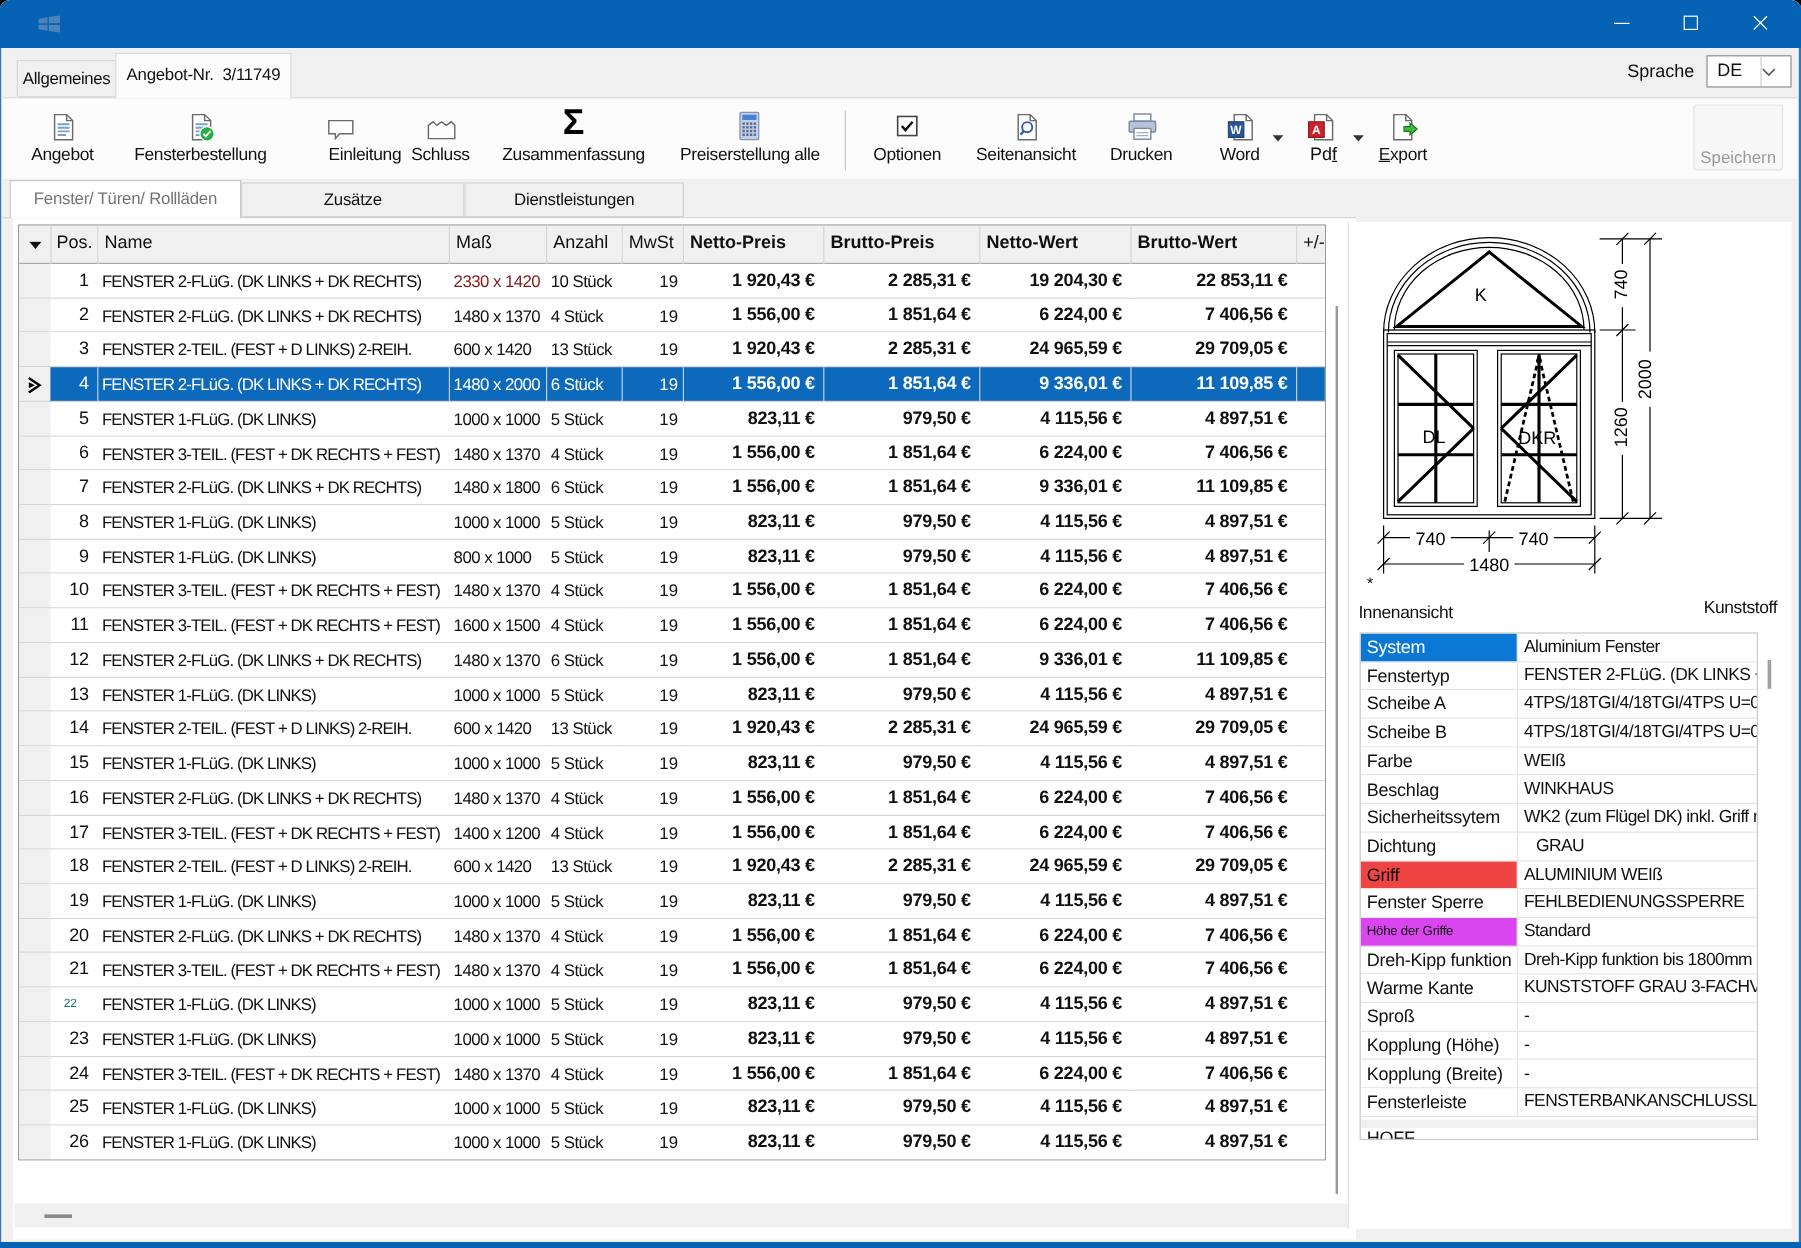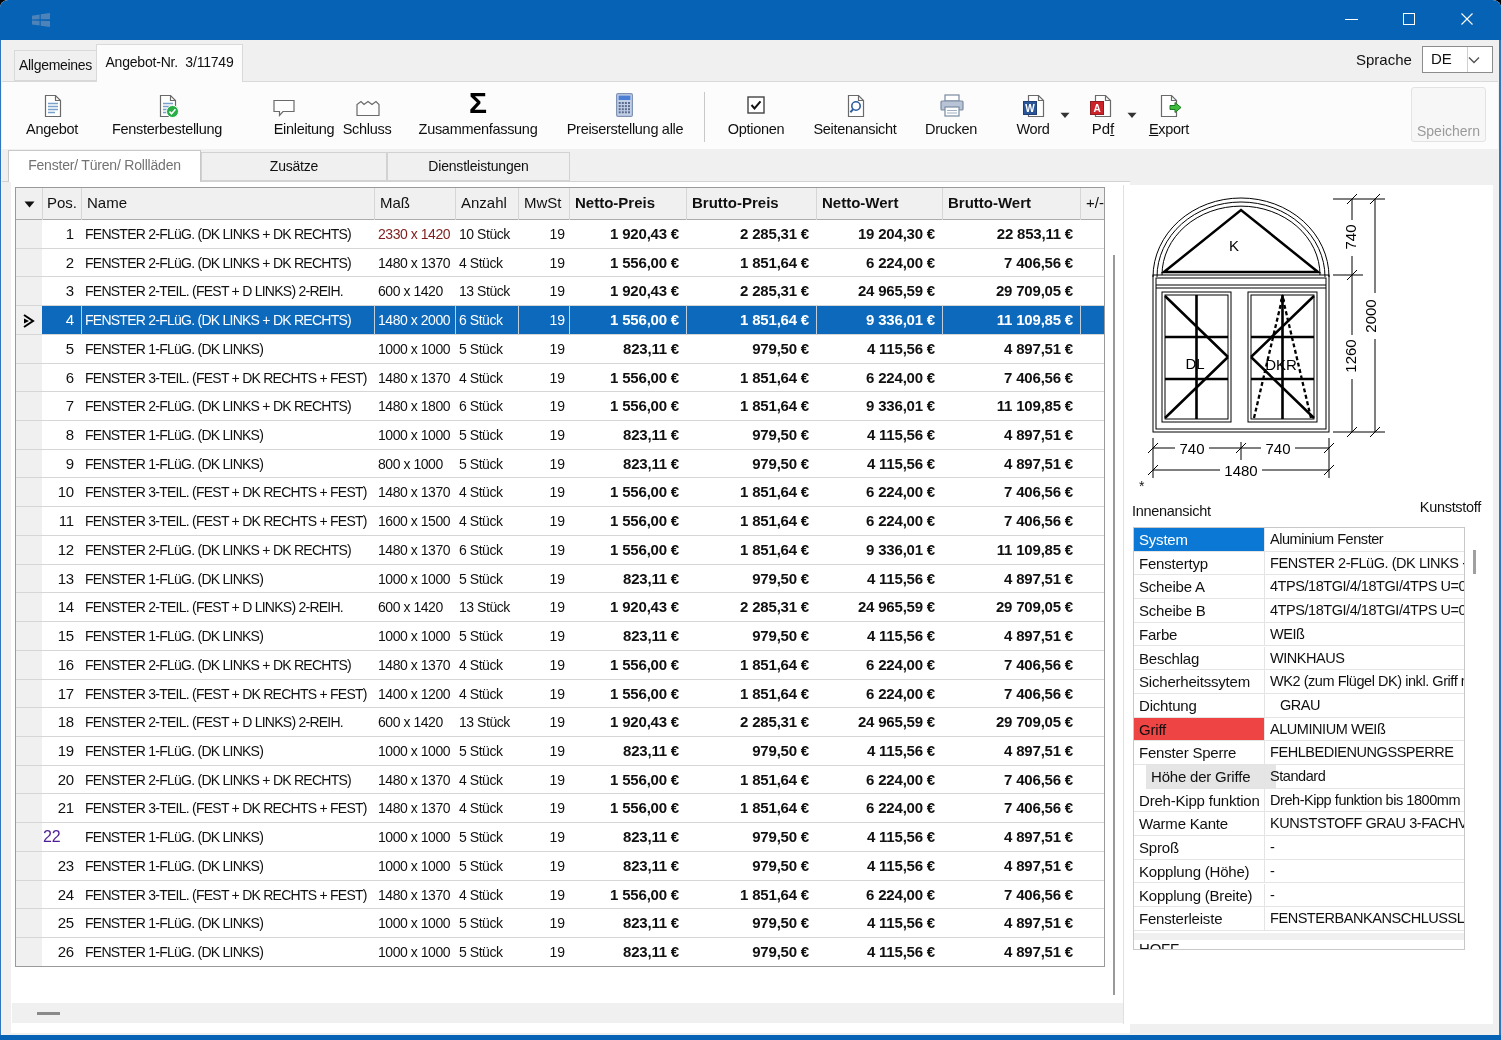--- a/index.html
+++ b/index.html
@@ -416,21 +416,21 @@
       <div style="left:65px;top:606.40px;width:293px;height:28.72px;line-height:28.72px;font-size:14px;letter-spacing:-0.75px;font-weight:normal;color:#101010;text-align:left;padding-left:4px;padding-right:1px;white-space:nowrap;overflow:hidden;">FENSTER 3-TEIL. (FEST + DK RECHTS + FEST)</div>
       <div style="left:358px;top:606.40px;width:81px;height:28.72px;line-height:28.72px;font-size:14px;letter-spacing:-0.45px;font-weight:normal;color:#101010;text-align:left;padding-left:4px;padding-right:1px;white-space:nowrap;overflow:hidden;">1480 x 1370</div>
       <div style="left:439px;top:606.40px;width:63px;height:28.72px;line-height:28.72px;font-size:14px;letter-spacing:-0.45px;font-weight:normal;color:#101010;text-align:left;padding-left:4px;padding-right:1px;white-space:nowrap;overflow:hidden;">4 Stück</div>
       <div style="left:502px;top:606.40px;width:51px;height:28.72px;line-height:28.72px;font-size:14px;font-weight:normal;color:#101010;text-align:right;padding-right:4px;padding-left:1px;white-space:nowrap;overflow:hidden;">19</div>
       <div style="left:553px;top:606.40px;width:117px;height:28.72px;line-height:28.72px;font-size:15px;letter-spacing:-0.2px;font-weight:bold;color:#101010;text-align:right;padding-right:7px;padding-left:1px;white-space:nowrap;overflow:hidden;">1 556,00 €</div>
       <div style="left:670px;top:606.40px;width:130px;height:28.72px;line-height:28.72px;font-size:15px;letter-spacing:-0.2px;font-weight:bold;color:#101010;text-align:right;padding-right:7px;padding-left:1px;white-space:nowrap;overflow:hidden;">1 851,64 €</div>
       <div style="left:800px;top:606.40px;width:126px;height:28.72px;line-height:28.72px;font-size:15px;letter-spacing:-0.2px;font-weight:bold;color:#101010;text-align:right;padding-right:7px;padding-left:1px;white-space:nowrap;overflow:hidden;">6 224,00 €</div>
       <div style="left:926px;top:606.40px;width:138px;height:28.72px;line-height:28.72px;font-size:15px;letter-spacing:-0.2px;font-weight:bold;color:#101010;text-align:right;padding-right:7px;padding-left:1px;white-space:nowrap;overflow:hidden;">7 406,56 €</div>
       <div style="left:0;top:635.12px;width:26px;height:28.72px;background:#f0f0f0;border-bottom:1px solid #d6d6d6;"></div>
       <div style="left:26px;top:635.12px;width:1063px;height:28.72px;background:#fff;border-bottom:1px solid #d6d6d6;"></div>
-      <div style="left:26px;top:635.12px;width:39px;height:28.72px;line-height:28.72px;font-size:16px;letter-spacing:-0.2px;font-weight:normal;color:#4c1d95;text-align:left;padding-right:7px;padding-left:1px;white-space:nowrap;overflow:hidden;">22</div>
+      <div style="left:26px;top:635.12px;width:39px;height:28.72px;line-height:28.72px;font-size:10px;letter-spacing:-0.2px;font-weight:normal;color:#0f766e;text-align:center;padding-right:7px;padding-left:1px;white-space:nowrap;overflow:hidden;">22</div>
       <div style="left:65px;top:635.12px;width:293px;height:28.72px;line-height:28.72px;font-size:14px;letter-spacing:-0.75px;font-weight:normal;color:#101010;text-align:left;padding-left:4px;padding-right:1px;white-space:nowrap;overflow:hidden;">FENSTER 1-FLüG. (DK LINKS)</div>
       <div style="left:358px;top:635.12px;width:81px;height:28.72px;line-height:28.72px;font-size:14px;letter-spacing:-0.45px;font-weight:normal;color:#101010;text-align:left;padding-left:4px;padding-right:1px;white-space:nowrap;overflow:hidden;">1000 x 1000</div>
       <div style="left:439px;top:635.12px;width:63px;height:28.72px;line-height:28.72px;font-size:14px;letter-spacing:-0.45px;font-weight:normal;color:#101010;text-align:left;padding-left:4px;padding-right:1px;white-space:nowrap;overflow:hidden;">5 Stück</div>
       <div style="left:502px;top:635.12px;width:51px;height:28.72px;line-height:28.72px;font-size:14px;font-weight:normal;color:#101010;text-align:right;padding-right:4px;padding-left:1px;white-space:nowrap;overflow:hidden;">19</div>
       <div style="left:553px;top:635.12px;width:117px;height:28.72px;line-height:28.72px;font-size:15px;letter-spacing:-0.2px;font-weight:bold;color:#101010;text-align:right;padding-right:7px;padding-left:1px;white-space:nowrap;overflow:hidden;">823,11 €</div>
       <div style="left:670px;top:635.12px;width:130px;height:28.72px;line-height:28.72px;font-size:15px;letter-spacing:-0.2px;font-weight:bold;color:#101010;text-align:right;padding-right:7px;padding-left:1px;white-space:nowrap;overflow:hidden;">979,50 €</div>
       <div style="left:800px;top:635.12px;width:126px;height:28.72px;line-height:28.72px;font-size:15px;letter-spacing:-0.2px;font-weight:bold;color:#101010;text-align:right;padding-right:7px;padding-left:1px;white-space:nowrap;overflow:hidden;">4 115,56 €</div>
       <div style="left:926px;top:635.12px;width:138px;height:28.72px;line-height:28.72px;font-size:15px;letter-spacing:-0.2px;font-weight:bold;color:#101010;text-align:right;padding-right:7px;padding-left:1px;white-space:nowrap;overflow:hidden;">4 897,51 €</div>
       <div style="left:0;top:663.84px;width:26px;height:28.72px;background:#f0f0f0;border-bottom:1px solid #d6d6d6;"></div>
       <div style="left:26px;top:663.84px;width:1063px;height:28.72px;background:#fff;border-bottom:1px solid #d6d6d6;"></div>
@@ -553,21 +553,21 @@
       <div style="left:0;top:118.5px;width:130px;height:23.7px;background:#fff;border-bottom:1px solid #e4e4e4;line-height:23.7px;font-size:15px;color:#101010;padding-left:5px;white-space:nowrap;overflow:hidden;letter-spacing:-0.2px;">Beschlag</div>
       <div style="left:130px;top:118.5px;width:200px;height:23.7px;border-bottom:1px solid #e4e4e4;border-left:1px solid #e4e4e4;line-height:23.7px;font-size:14.5px;color:#101010;padding-left:5px;letter-spacing:-0.45px;white-space:nowrap;overflow:hidden;">WINKHAUS</div>
       <div style="left:0;top:142.2px;width:130px;height:23.7px;background:#fff;border-bottom:1px solid #e4e4e4;line-height:23.7px;font-size:15px;color:#101010;padding-left:5px;white-space:nowrap;overflow:hidden;letter-spacing:-0.2px;">Sicherheitssytem</div>
       <div style="left:130px;top:142.2px;width:200px;height:23.7px;border-bottom:1px solid #e4e4e4;border-left:1px solid #e4e4e4;line-height:23.7px;font-size:14.5px;color:#101010;padding-left:5px;letter-spacing:-0.45px;white-space:nowrap;overflow:hidden;">WK2 (zum Flügel  DK) inkl. Griff m</div>
       <div style="left:0;top:165.9px;width:130px;height:23.7px;background:#fff;border-bottom:1px solid #e4e4e4;line-height:23.7px;font-size:15px;color:#101010;padding-left:5px;white-space:nowrap;overflow:hidden;letter-spacing:-0.2px;">Dichtung</div>
       <div style="left:130px;top:165.9px;width:200px;height:23.7px;border-bottom:1px solid #e4e4e4;border-left:1px solid #e4e4e4;line-height:23.7px;font-size:14.5px;color:#101010;padding-left:15px;letter-spacing:-0.45px;white-space:nowrap;overflow:hidden;">GRAU</div>
       <div style="left:0;top:189.6px;width:130px;height:23.7px;background:#ef4444;border-bottom:1px solid #e4e4e4;line-height:23.7px;font-size:15px;color:#101010;padding-left:5px;white-space:nowrap;overflow:hidden;letter-spacing:-0.2px;">Griff</div>
       <div style="left:130px;top:189.6px;width:200px;height:23.7px;border-bottom:1px solid #e4e4e4;border-left:1px solid #e4e4e4;line-height:23.7px;font-size:14.5px;color:#101010;padding-left:5px;letter-spacing:-0.45px;white-space:nowrap;overflow:hidden;">ALUMINIUM WEIß</div>
       <div style="left:0;top:213.3px;width:130px;height:23.7px;background:#fff;border-bottom:1px solid #e4e4e4;line-height:23.7px;font-size:15px;color:#101010;padding-left:5px;white-space:nowrap;overflow:hidden;letter-spacing:-0.2px;">Fenster Sperre</div>
       <div style="left:130px;top:213.3px;width:200px;height:23.7px;border-bottom:1px solid #e4e4e4;border-left:1px solid #e4e4e4;line-height:23.7px;font-size:14.5px;color:#101010;padding-left:5px;letter-spacing:-0.45px;white-space:nowrap;overflow:hidden;">FEHLBEDIENUNGSSPERRE</div>
-      <div style="left:12px;top:237.0px;width:130px;height:23.7px;background:#e5e5e5;border-bottom:1px solid #e4e4e4;line-height:23.7px;font-size:15px;color:#101010;padding-left:5px;white-space:nowrap;overflow:hidden;letter-spacing:-0.2px;">Höhe der Griffe</div>
+      <div style="left:0;top:237.0px;width:130px;height:23.7px;background:#d946ef;border-bottom:1px solid #e4e4e4;line-height:23.7px;font-size:11px;color:#101010;padding-left:5px;white-space:nowrap;overflow:hidden;letter-spacing:-0.2px;">Höhe der Griffe</div>
       <div style="left:130px;top:237.0px;width:200px;height:23.7px;border-bottom:1px solid #e4e4e4;border-left:1px solid #e4e4e4;line-height:23.7px;font-size:14.5px;color:#101010;padding-left:5px;letter-spacing:-0.45px;white-space:nowrap;overflow:hidden;">Standard</div>
       <div style="left:0;top:260.7px;width:130px;height:23.7px;background:#fff;border-bottom:1px solid #e4e4e4;line-height:23.7px;font-size:15px;color:#101010;padding-left:5px;white-space:nowrap;overflow:hidden;letter-spacing:-0.2px;">Dreh-Kipp funktion</div>
       <div style="left:130px;top:260.7px;width:200px;height:23.7px;border-bottom:1px solid #e4e4e4;border-left:1px solid #e4e4e4;line-height:23.7px;font-size:14.5px;color:#101010;padding-left:5px;letter-spacing:-0.45px;white-space:nowrap;overflow:hidden;">Dreh-Kipp funktion bis 1800mm H</div>
       <div style="left:0;top:284.4px;width:130px;height:23.7px;background:#fff;border-bottom:1px solid #e4e4e4;line-height:23.7px;font-size:15px;color:#101010;padding-left:5px;white-space:nowrap;overflow:hidden;letter-spacing:-0.2px;">Warme Kante</div>
       <div style="left:130px;top:284.4px;width:200px;height:23.7px;border-bottom:1px solid #e4e4e4;border-left:1px solid #e4e4e4;line-height:23.7px;font-size:14.5px;color:#101010;padding-left:5px;letter-spacing:-0.45px;white-space:nowrap;overflow:hidden;">KUNSTSTOFF GRAU 3-FACHVER(</div>
       <div style="left:0;top:308.1px;width:130px;height:23.7px;background:#fff;border-bottom:1px solid #e4e4e4;line-height:23.7px;font-size:15px;color:#101010;padding-left:5px;white-space:nowrap;overflow:hidden;letter-spacing:-0.2px;">Sproß</div>
       <div style="left:130px;top:308.1px;width:200px;height:23.7px;border-bottom:1px solid #e4e4e4;border-left:1px solid #e4e4e4;line-height:23.7px;font-size:14.5px;color:#101010;padding-left:5px;letter-spacing:-0.45px;white-space:nowrap;overflow:hidden;">-</div>
       <div style="left:0;top:331.8px;width:130px;height:23.7px;background:#fff;border-bottom:1px solid #e4e4e4;line-height:23.7px;font-size:15px;color:#101010;padding-left:5px;white-space:nowrap;overflow:hidden;letter-spacing:-0.2px;">Kopplung (Höhe)</div>
       <div style="left:130px;top:331.8px;width:200px;height:23.7px;border-bottom:1px solid #e4e4e4;border-left:1px solid #e4e4e4;line-height:23.7px;font-size:14.5px;color:#101010;padding-left:5px;letter-spacing:-0.45px;white-space:nowrap;overflow:hidden;">-</div>
       <div style="left:0;top:355.5px;width:130px;height:23.7px;background:#fff;border-bottom:1px solid #e4e4e4;line-height:23.7px;font-size:15px;color:#101010;padding-left:5px;white-space:nowrap;overflow:hidden;letter-spacing:-0.2px;">Kopplung (Breite)</div>

